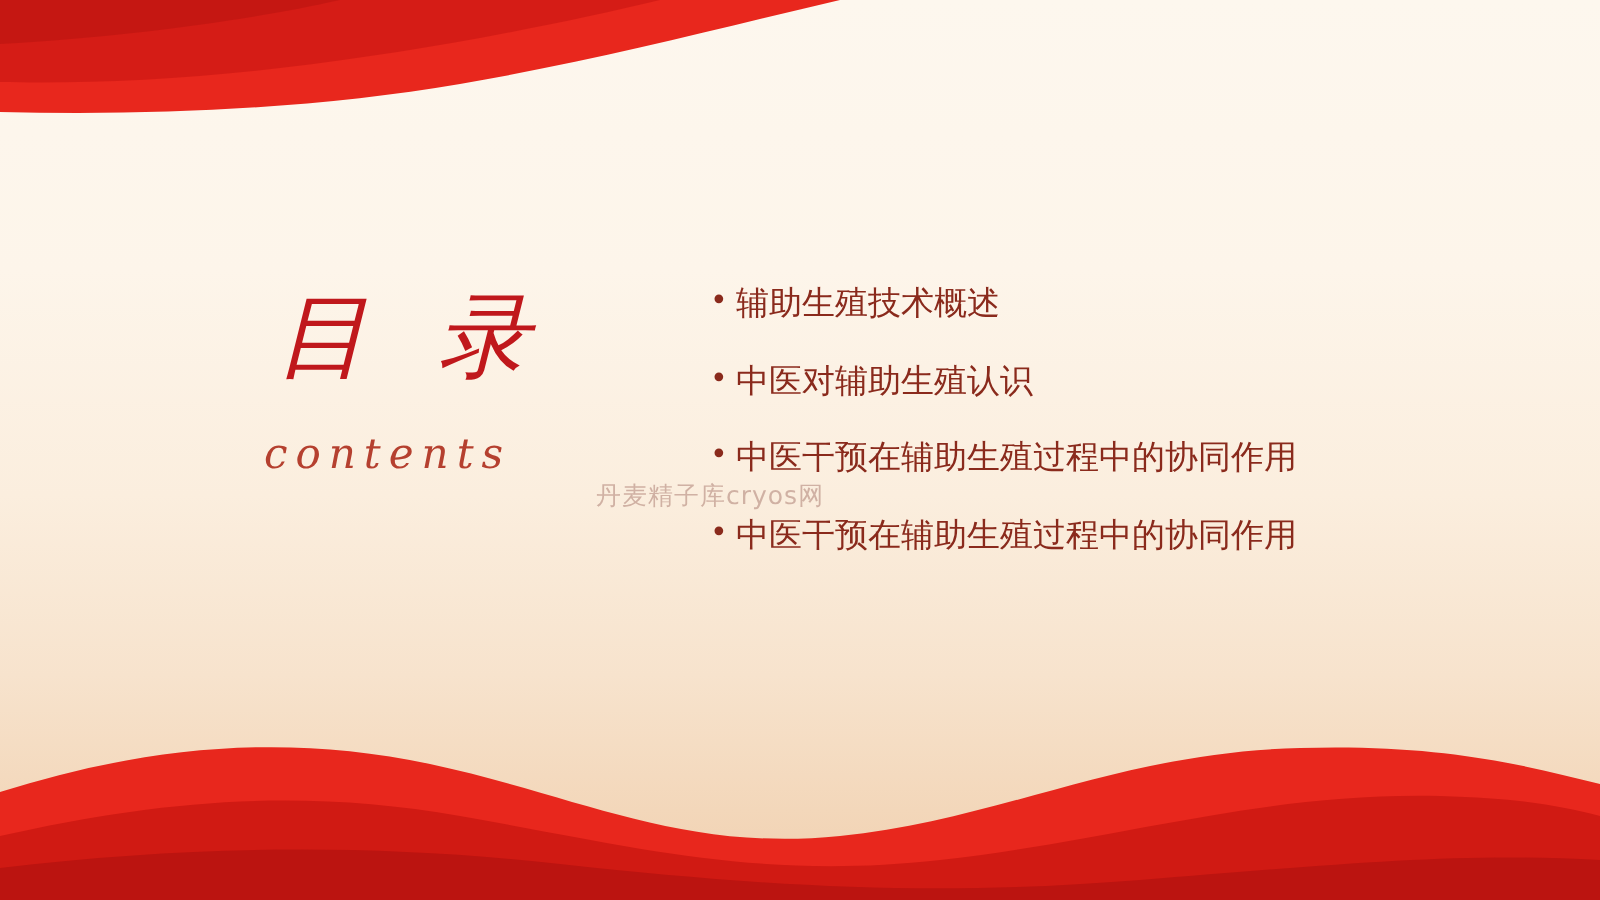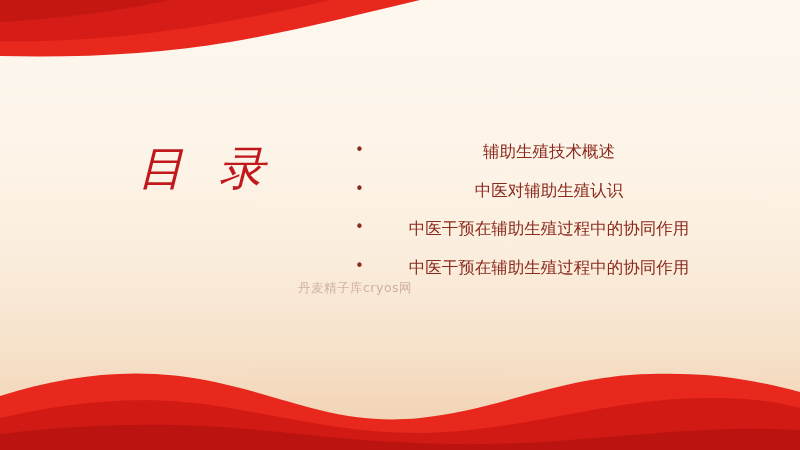--- a/index.html
+++ b/index.html
@@ -86,34 +86,32 @@
   }
   .bullet .dot {
     flex: 0 0 auto;
     width: 13px;
     font-size: 15px;
     line-height: 1.68;
     color: #8a2a1c;
   }
   .bullet .txt {
     flex: 1 1 auto;
-    text-align: center;
   }
   
   .watermark {
     position: absolute;
     left: 298px;
     top: 240px;
     font-size: 12.5px;
     color: #c9a79a;
     opacity: .85;
     letter-spacing: .5px;
     font-family: "DejaVu Sans", "Liberation Sans", sans-serif;
     white-space: nowrap;
-    margin-top: 40px;
   }
 </style>
 </head>
 <body>
 
 <div id="slide">
 
   <svg class="ribbon-top" viewBox="0 0 420 70" preserveAspectRatio="none">
     <path d="M0,0 L420,0 C360,14 300,30 230,42 C160,54 80,58 0,56 Z" fill="#e8271d"></path>
     <path d="M0,0 L330,0 C280,12 210,26 140,34 C90,40 40,42 0,41 Z" fill="#cf1a14" opacity="0.75"></path>
@@ -123,20 +121,21 @@
   <svg class="ribbon-bottom" viewBox="0 0 800 120" preserveAspectRatio="none">
     <path d="M0,66 C70,44 140,36 215,52 C290,68 340,96 420,88 C500,80 560,46 650,44 C720,42 760,52 800,62 L800,120 L0,120 Z" fill="#e8271d"></path>
     <path d="M0,88 C80,70 150,64 230,78 C320,94 380,110 470,100 C560,90 630,66 720,68 C760,69 780,73 800,78 L800,120 L0,120 Z" fill="#d01a13"></path>
     <path d="M0,104 C100,92 190,92 280,102 C390,114 470,118 570,110 C670,102 730,96 800,100 L800,120 L0,120 Z" fill="#bb1410"></path>
   </svg>
 
   <div class="content">
 
     <div class="title-block">
       <div class="title-cn">目 录</div>
+      <div class="title-en">contents</div>
     </div>
 
     <div class="bullets">
       <div class="bullet">
         <span class="dot">•</span>
         <span class="txt">辅助生殖技术概述</span>
       </div>
       <div class="bullet">
         <span class="dot">•</span>
         <span class="txt">中医对辅助生殖认识</span>

